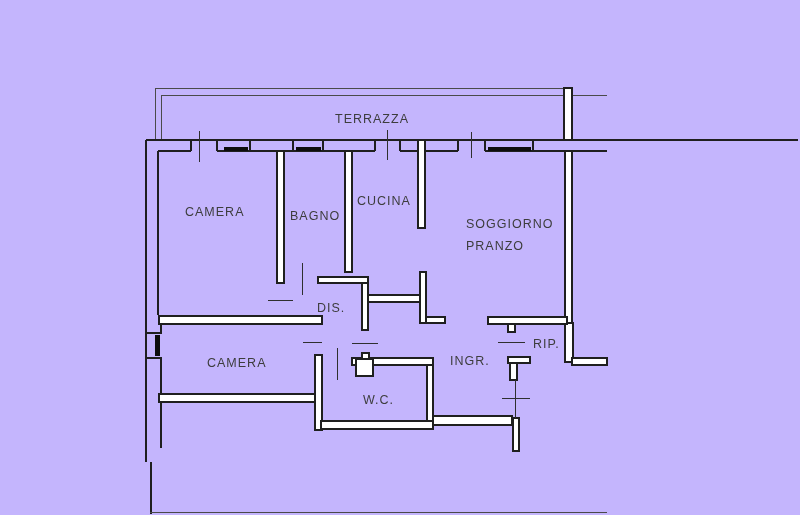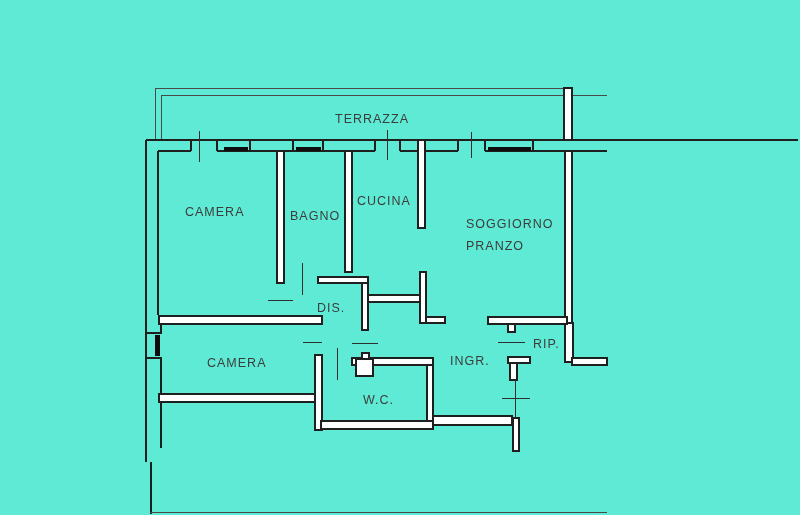--- a/index.html
+++ b/index.html
@@ -1,16 +1,16 @@
 <!DOCTYPE html>
 <html><head>
 <meta charset="utf-8">
 <style>
   html,body{margin:0;padding:0;background:#ffffff;}
-  .canvas{position:relative;width:800px;height:515px;background:#5eead4;overflow:hidden;}
+  .canvas{position:relative;width:800px;height:515px;background:#c4b5fd;overflow:hidden;}
   svg{display:block;}
   svg text{
     font-family:"Liberation Sans",sans-serif;
     font-size:12.5px;
     letter-spacing:1px;
     fill:#3d3d3d;
   }
   .thin{stroke:#4a4a4a;stroke-width:1;fill:none;}
   .thin-dark{stroke:#2f2f2f;stroke-width:1;fill:none;}
   .wall{stroke:#1f1f1f;stroke-width:1.2;fill:#ffffff;}

